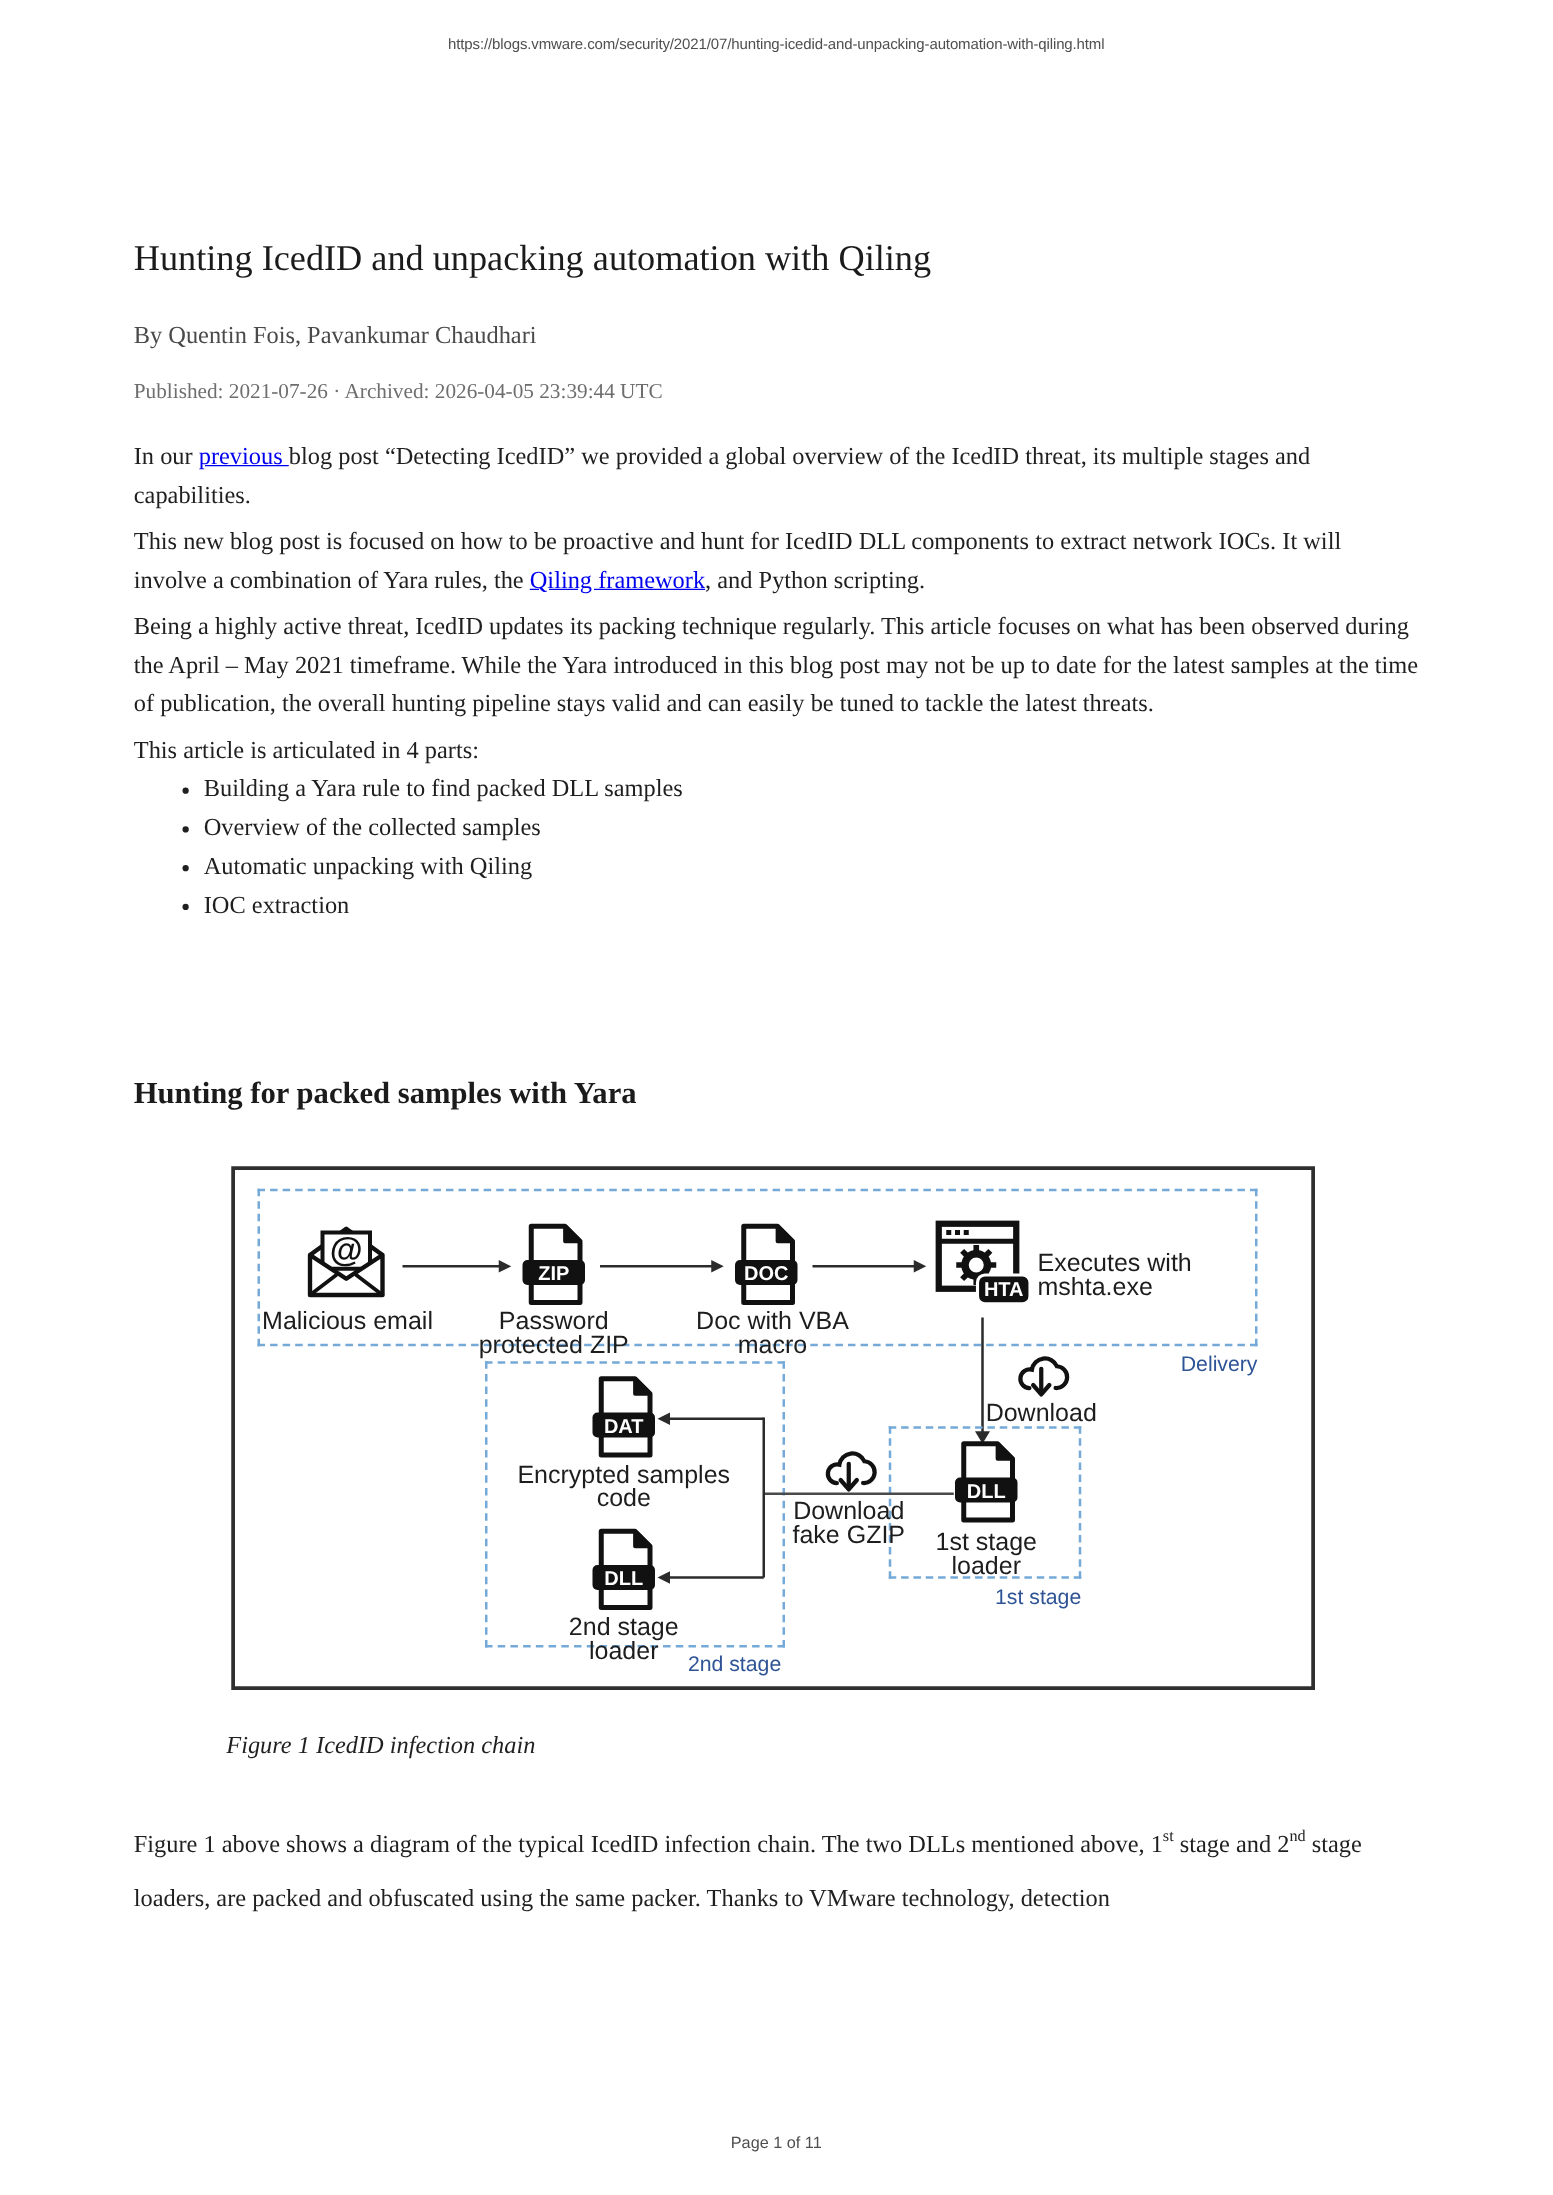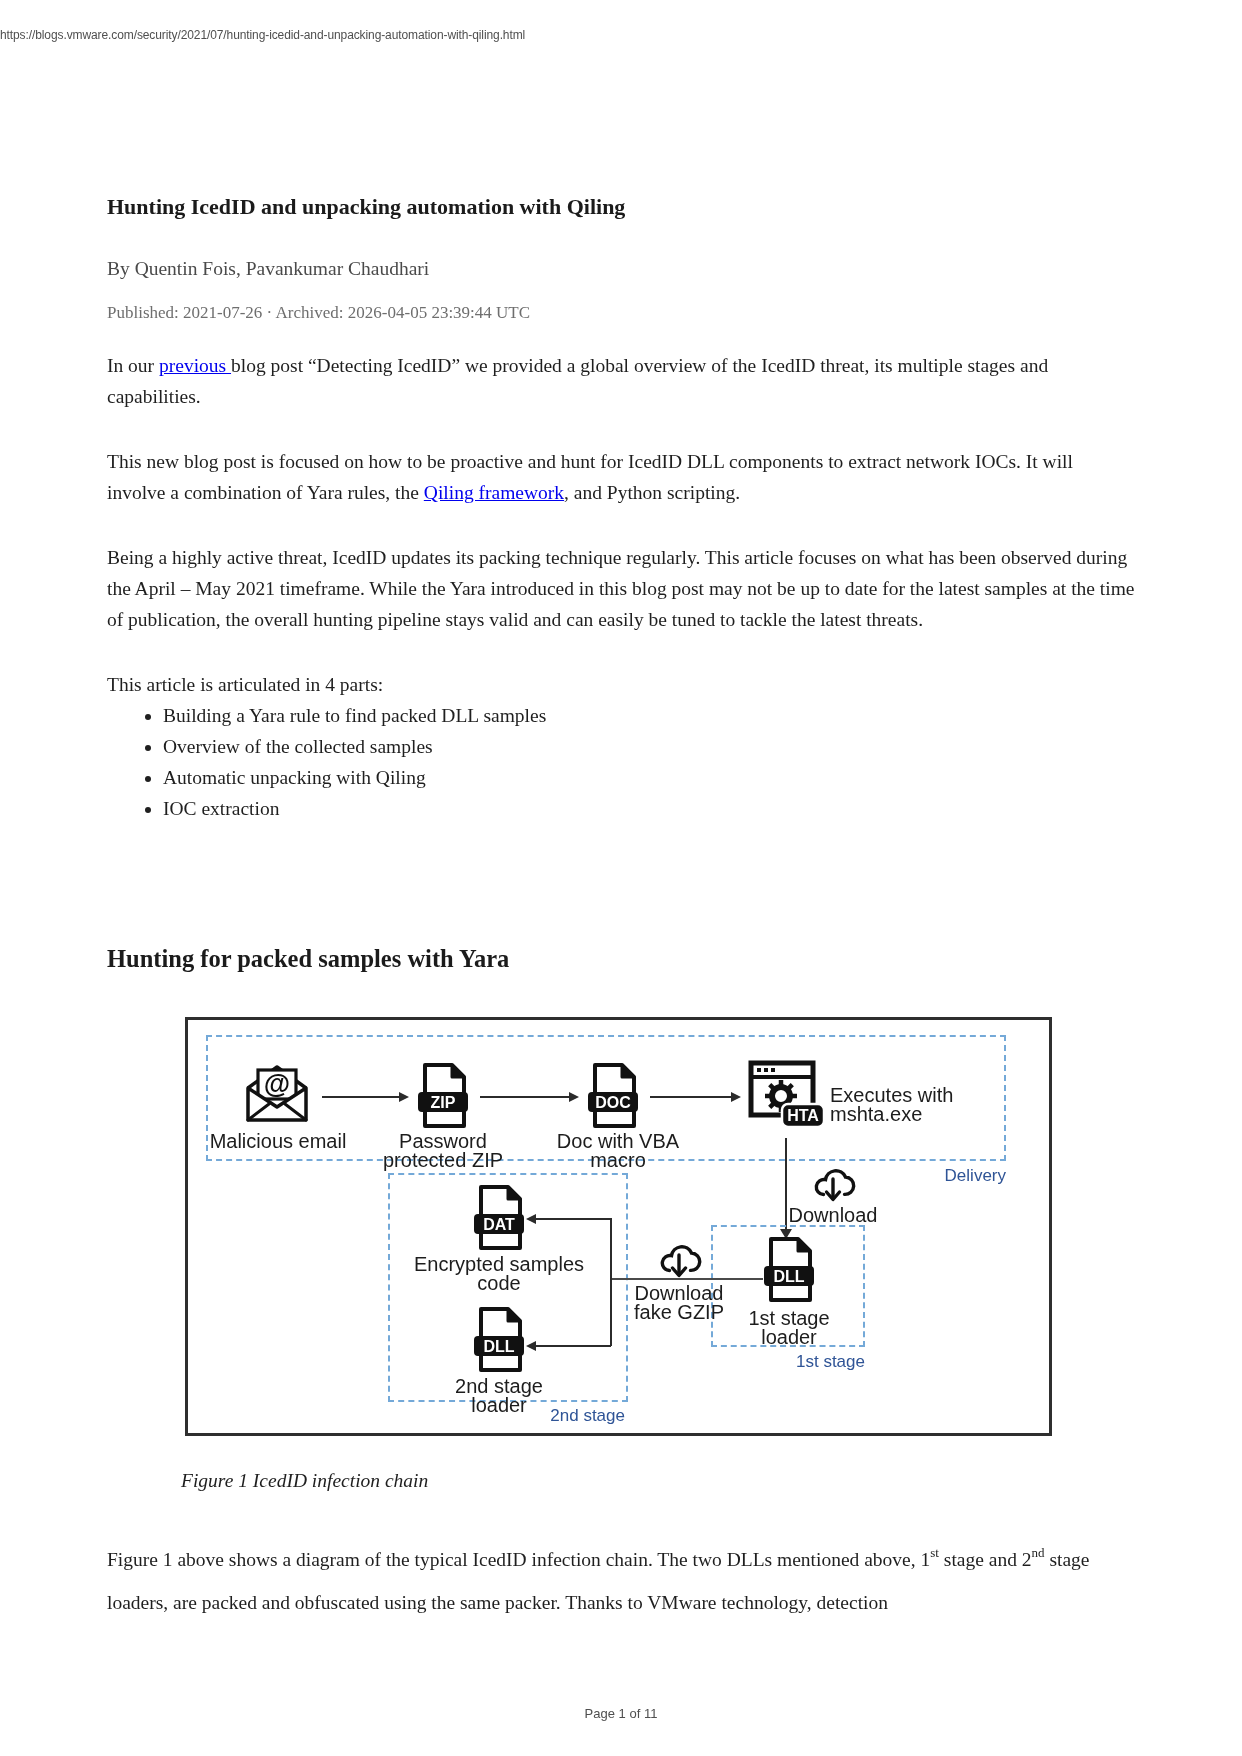--- a/index.html
+++ b/index.html
@@ -2,35 +2,35 @@
 <html><head>
 <meta charset="utf-8">
 <style>
   * { margin:0; padding:0; box-sizing:border-box; }
   html,body { background:#ffffff; }
   .page {
     position:relative; width:1242px; height:1756px; background:#fff;
     font-family:"Liberation Serif", serif; color:#1f1f1f; overflow:hidden;
   }
   .url-header {
-    position:absolute; top:28px; left:0; width:100%; text-align:left;
+    position:absolute; top:28px; left:0; width:100%; text-align:center;
     font-family:"Liberation Sans", sans-serif; font-size:12px; color:#4f4f4f;
     letter-spacing:-0.1px;
   }
   .footer {
     position:absolute; top:1706px; left:0; width:100%; text-align:center;
     font-family:"Liberation Sans", sans-serif; font-size:13px; color:#4f4f4f;
   }
   .content { padding:0 107px; }
   h1.title {
-    margin-top:188px; font-size:22px; line-height:38px; font-weight:bold; color:#1b1b1b;
+    margin-top:188px; font-size:29px; line-height:38px; font-weight:normal; color:#1b1b1b;
   }
   .byline { margin-top:30px; font-size:19.5px; line-height:26px; color:#4a4a4a; }
   .meta   { margin-top:20px; font-size:17px;  line-height:22px; color:#6e6e6e; }
-  p.body-p { margin-top:34px; font-size:19.5px; line-height:31px; color:#1f1f1f; }
+  p.body-p { margin-top:6px; font-size:19.5px; line-height:31px; color:#1f1f1f; }
   p.first-p { margin-top:26px; }
   a.link { color:#0000EE; text-decoration:underline; cursor:pointer; }
   ul.parts { padding-left:56px; }
   ul.parts li { font-size:19.5px; line-height:31px; color:#1f1f1f; }
   h2.section {
     margin-top:118px; font-size:24.5px; line-height:34px; font-weight:bold; color:#1b1b1b;
   }
   .caption { margin-top:32px; margin-left:74px; font-style:italic; font-size:19.5px; line-height:26px; }
   p.p-sup { margin-top:38px; font-size:19.5px; line-height:43px; }
   p.p-sup sup { font-size:13px; position:relative; top:-1px; }

